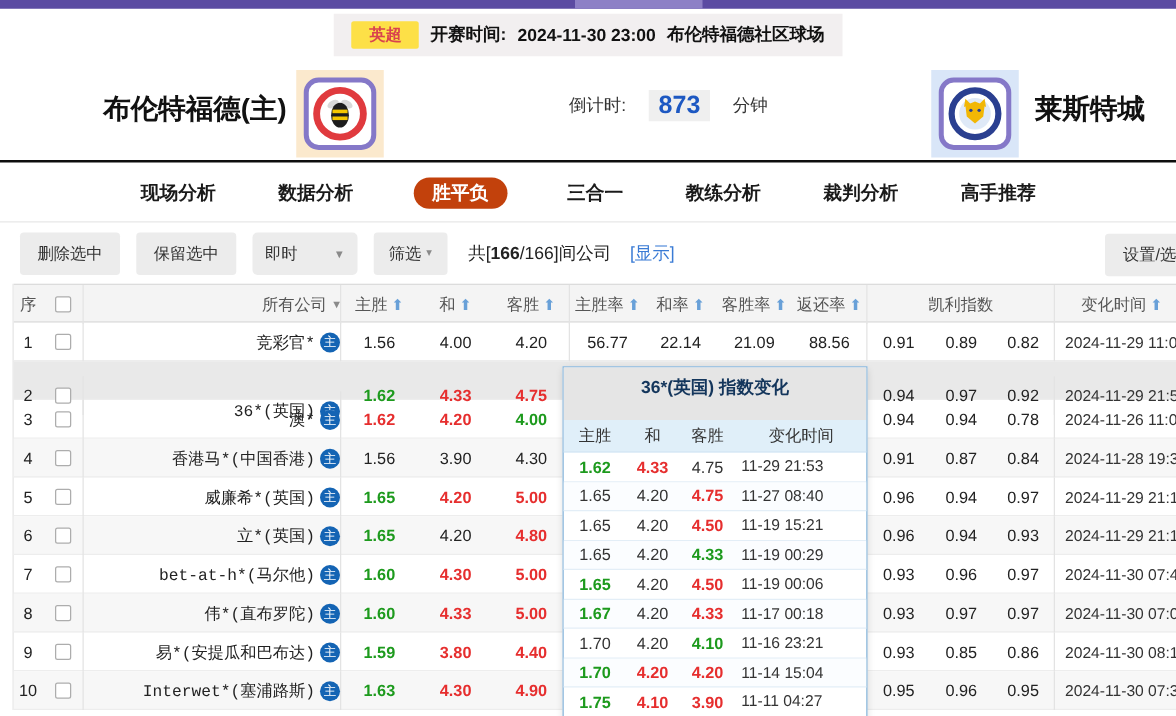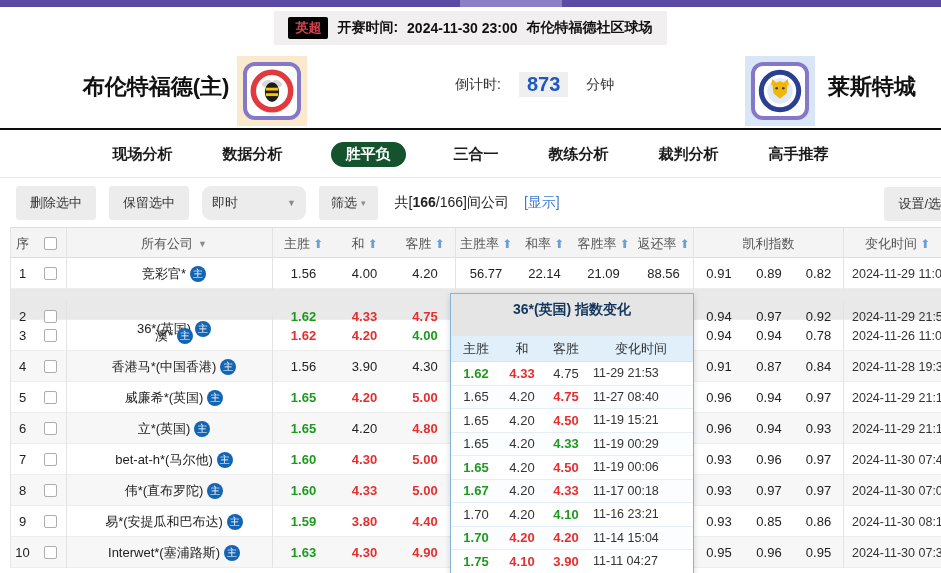--- a/index.html
+++ b/index.html
@@ -6,62 +6,62 @@
   html,body { width:941px; height:573px; overflow:hidden; background:#fff;
     font-family:"Liberation Sans","DejaVu Sans",sans-serif; color:#222; position:relative; }
 
   
   .topbar { position:absolute; top:0; left:0; width:941px; height:7px; background:#5b4ba2; }
   .topbar .lightseg { position:absolute; left:460px; top:0; width:102px; height:7px; background:#8d80c6; }
 
   
   .infobar { position:absolute; top:11px; left:0; width:941px; display:flex; justify-content:center; }
   .infobox { background:#f2eff0; padding:6px 14px; display:flex; align-items:center; gap:9px; font-size:14px; font-weight:bold; color:#111; }
-  .league-badge { background:#000000; color:#d9434e; font-size:13px; font-weight:bold; padding:2px 7px; border-radius:2px; }
+  .league-badge { background:#fde047; color:#d9434e; font-size:13px; font-weight:bold; padding:2px 14px; border-radius:2px; }
 
   
   .match-header { position:absolute; top:40px; left:0; width:847px; height:90px; }
   .home-name { position:absolute; left:66px; top:32px; width:180px; text-align:center; font-size:22px; font-weight:bold; color:#111; }
   .away-name { position:absolute; left:818px; top:32px; width:108px; text-align:center; font-size:22px; font-weight:bold; color:#111; }
   .logo-box { position:absolute; top:16px; width:70px; height:70px; display:flex; align-items:center; justify-content:center; }
   .logo-box.home { left:237px; background:#fbe9cd; }
   .logo-box.away { left:745px; background:#d9e6f8; }
   .logo-inner { width:58px; height:58px; background:#fff; border:4px solid #8578c8; border-radius:12px; display:flex; align-items:center; justify-content:center; }
   .logo-inner svg { width:44px; height:44px; }
   .countdown { position:absolute; left:455px; top:32px; display:flex; align-items:center; gap:18px; font-size:14px; color:#333; }
   .cd-value { background:#efefef; color:#1d58c2; font-size:20px; font-weight:bold; padding:1px 8px; }
   .header-divider { position:absolute; top:88px; left:0; width:941px; height:2px; background:#0d0d0d; }
 
   
   .tabs { position:absolute; top:131px; left:0; width:941px; height:47px; display:flex; align-items:center; justify-content:center; gap:46px; }
   .tab { font-size:15px; font-weight:bold; color:#1a1a1a; cursor:pointer; padding:6px 2px; }
-  .tab.active { background:#14532d; color:#fff; padding:3px 15px; border-radius:17px; }
+  .tab.active { background:#c2410c; color:#fff; padding:3px 15px; border-radius:17px; }
 
   
   .toolbar { position:absolute; top:177px; left:0; width:941px; height:50px; border-top:1px solid #e8e8e8; display:flex; align-items:center; padding-left:16px; gap:13px; }
   .tbtn { background:#ececec; border:none; color:#333; font-size:13px; padding:8px 14px; border-radius:3px; cursor:pointer; font-family:inherit; }
-  .tselect { background:#ececec; color:#333; font-size:13px; padding:8px 10px; border-radius:9px; width:104px; display:flex; justify-content:space-between; align-items:center; cursor:pointer; }
+  .tselect { background:#ececec; color:#333; font-size:13px; padding:8px 10px; border-radius:4px; width:84px; display:flex; justify-content:space-between; align-items:center; cursor:pointer; }
   .tfilter { background:#ececec; color:#333; font-size:13px; padding:8px 12px; border-radius:3px; display:flex; gap:4px; align-items:center; cursor:pointer; }
   .caret { font-size:9px; color:#8a8a8a; }
   .count-text { font-size:14px; color:#222; margin-left:4px; }
   .count-bold { font-weight:bold;margin-top:12px; }
   .show-link { color:#3a7bd5; font-size:14px; cursor:pointer; margin-left:2px; }
   .settings-btn { position:absolute; right:-14px; top:9px; background:#ececec; border:none; color:#333; font-size:13px; padding:8px 14px; border-radius:3px; font-family:inherit; }
 
   
   .odds-table { position:absolute; top:227px; left:10px; width:940px; border-left:1px solid #e5e5e5; }
   .thead { display:grid; grid-template-columns:23px 33px 206px 61px 61px 61px 60px 57px 61px 60px 150px 107px;
     height:31px; align-items:center; background:#f4f4f4; border-top:1px solid #dcdcdc; border-bottom:1px solid #dcdcdc; color:#555; font-size:13px; }
   .trow { display:grid; grid-template-columns:23px 33px 206px 61px 61px 61px 60px 57px 61px 60px 50px 50px 50px 107px;
     height:31px; align-items:center; border-bottom:1px solid #ededed; font-size:13px; color:#222; }
   .trow.even { background:#f7f7f7; }
   .trow.hl { background:#e9e9e9; }
   .c { text-align:center; }
   .bR { border-right:1px solid #e3e3e3; height:31px; display:flex; align-items:center; justify-content:center; }
-  .bR.left { justify-content:center; }
+  .bR.left { justify-content:flex-end;font-family:Liberation Mono, monospace; }
   .hcell { display:flex; align-items:center; justify-content:center; gap:3px; height:31px; }
   .sort-arrow { color:#68a0d8; font-size:12px; }
   .checkbox { width:13px; height:13px; border:1px solid #adadad; border-radius:2px; background:#fff; display:inline-block; cursor:pointer; }
   .zhu-badge { display:inline-flex; width:16px; height:16px; border-radius:50%; background:#1464b4; color:#fff; font-size:10px; align-items:center; justify-content:center; margin-left:4px; flex:none; }
   .odds-g { color:#1d9a1d; font-weight:bold; }
   .odds-r { color:#e62e2e; font-weight:bold; }
   .time-cell { font-size:12.5px; color:#333; text-align:left; padding-left:8px; white-space:nowrap; overflow:hidden; }
 
   
   .popup { position:absolute; left:450px; top:293px; width:244px; background:#fff; border:1px solid #85b4da; z-index:20; box-shadow:0 2px 6px rgba(0,0,0,.15); }

